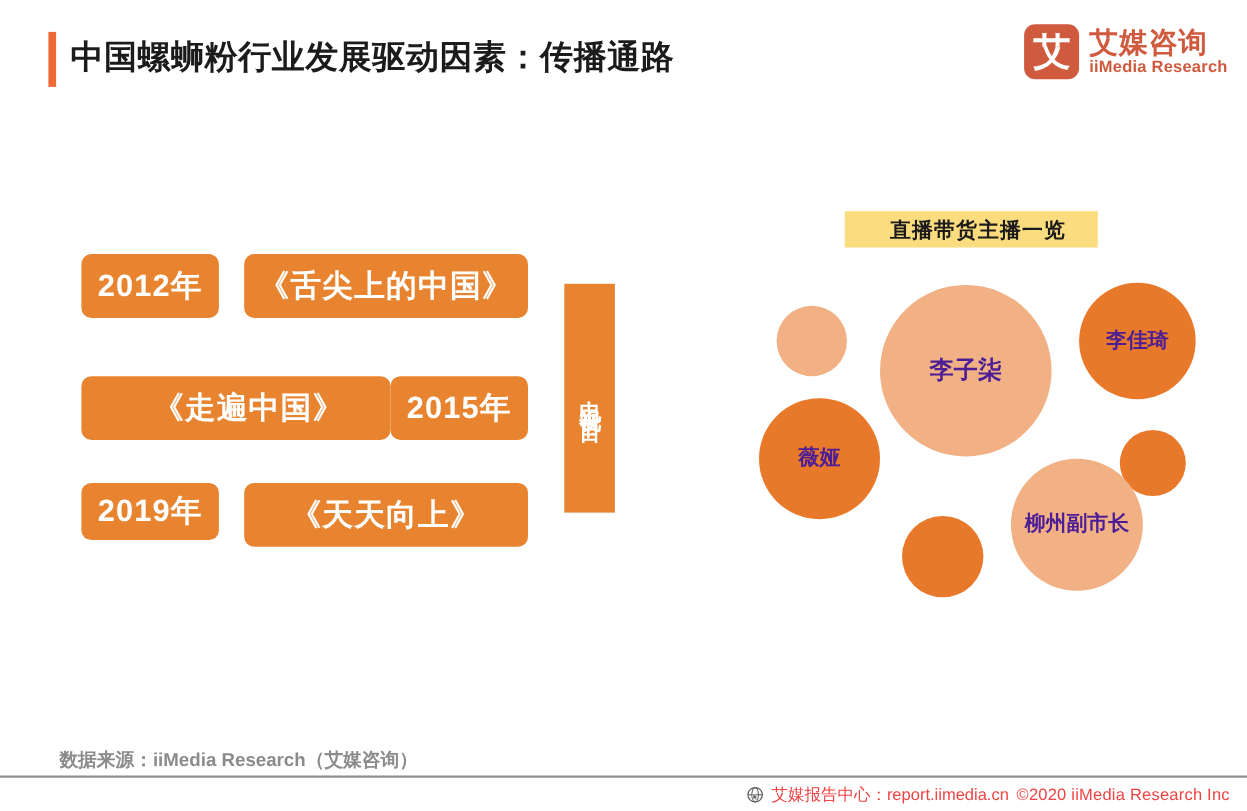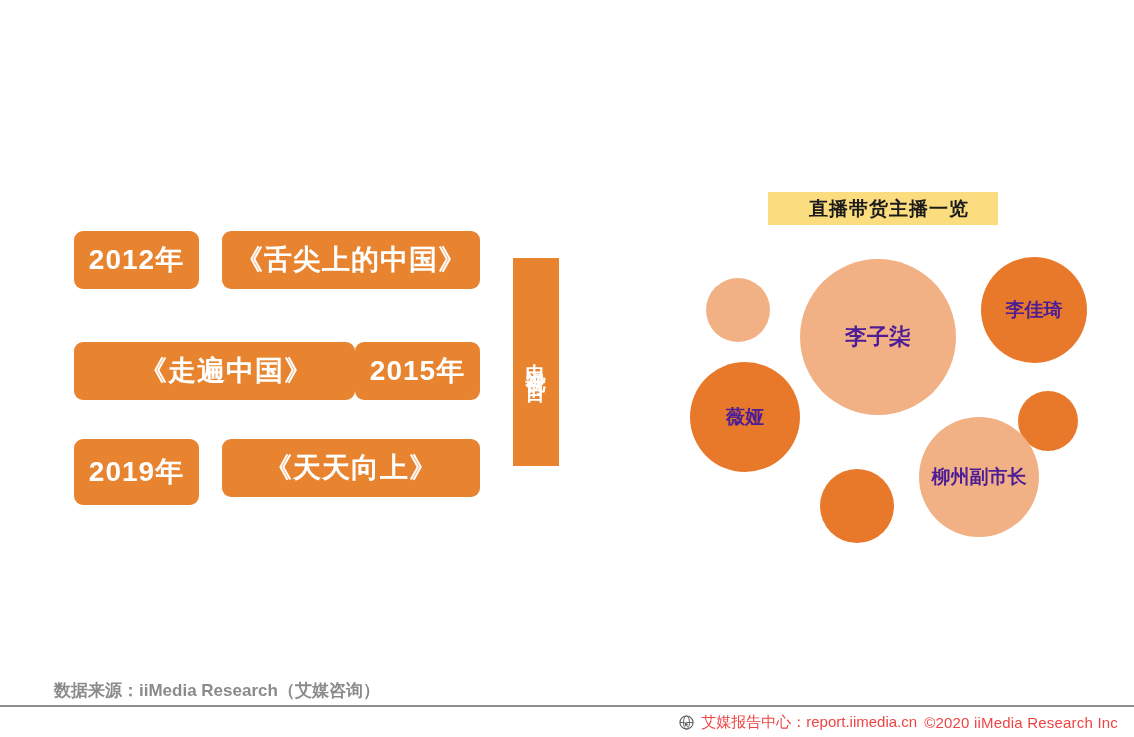--- a/index.html
+++ b/index.html
@@ -165,30 +165,42 @@
     white-space: nowrap;
   }
   #globe-icon { display: flex; align-items: center; }
   #footer-copy { letter-spacing: 0.2px; }
 </style>
 </head>
 <body>
 
 <div id="page">
 
+  <div id="header-bar">
+    <div id="title-accent"></div>
+    <div id="page-title">中国螺蛳粉行业发展驱动因素：传播通路</div>
+
+    <div id="logo">
+      <div id="logo-mark">艾</div>
+      <div id="logo-text">
+        <div id="logo-cn">艾媒咨询</div>
+        <div id="logo-en">iiMedia Research</div>
+      </div>
+    </div>
+  </div>
 
   <div>
 
     <div class="tv-box" style="left:74px; top:231px; width:125px; height:58px;">2012年</div>
     <div class="tv-box" style="left:222px; top:231px; width:258px; height:58px;">《舌尖上的中国》</div>
 
     <div class="tv-box" style="left:74px; top:342px; width:258px; height:58px;padding-left:23px;">《走遍中国》</div>
     <div class="tv-box" style="left:355px; top:342px; width:125px; height:58px;">2015年</div>
 
-    <div class="tv-box" style="left:74px; top:439px; width:125px; height:66px;">2019年</div>
+    <div class="tv-box" style="left:74px; top:439px; width:125px; height:52px;">2019年</div>
     <div class="tv-box" style="left:222px; top:439px; width:258px; height:58px;text-align:center;">《天天向上》</div>
 
     <div id="tv-vertical">
       <span>电视节目</span>
     </div>
   </div>
 
   <div>
     <div id="bubble-title">直播带货主播一览</div>
 

